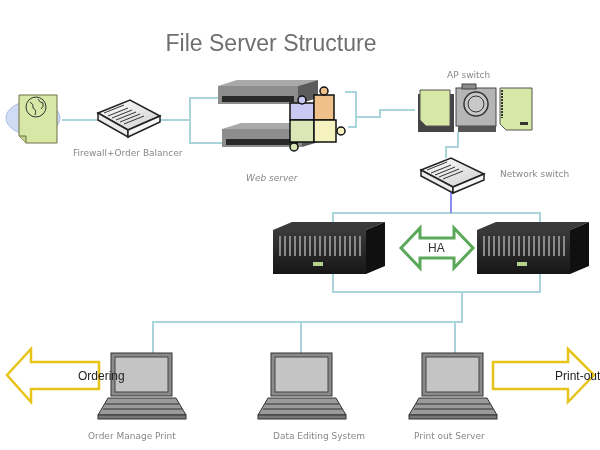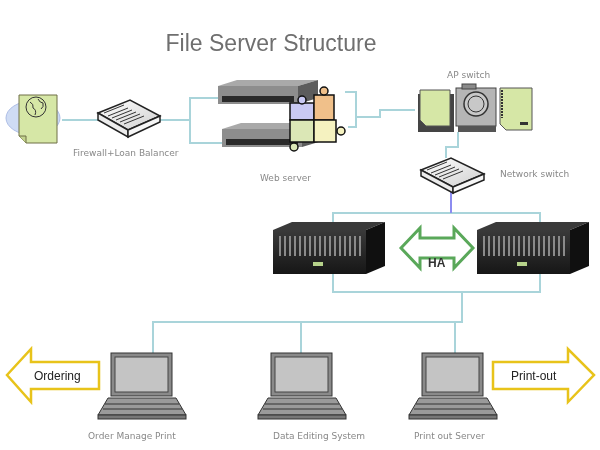--- a/index.html
+++ b/index.html
@@ -4,21 +4,21 @@
 <style>
   html, body { margin: 0; padding: 0; background: #ffffff; }
   body { width: 600px; height: 450px; position: relative; overflow: hidden;
          font-family: "Liberation Sans", sans-serif; }
   #diagram { position: absolute; left: 0; top: 0; width: 600px; height: 450px; }
   .title { position: absolute; left: 0; top: 30px; width: 475px; padding-left: 67px; box-sizing: border-box;
            text-align: center; font-size: 23px; color: #6f6f6f; font-family: "Liberation Sans", sans-serif; }
   .lbl { position: absolute; font-size: 9px; color: #888888; white-space: nowrap;
          font-family: "DejaVu Sans", sans-serif; }
   .arrow-text { position: absolute; font-size: 12px; color: #222; white-space: nowrap;
-                font-family: "Liberation Sans", sans-serif; }
+                font-family: "Liberation Sans", sans-serif; margin-left: 44px; }
   .ha-text { position: absolute; font-size: 12px; color: #333; font-family: "Liberation Sans", sans-serif; }
 </style>
 </head>
 <body>
 
 <svg id="diagram" viewBox="0 0 600 450" xmlns="http://www.w3.org/2000/svg">
   <defs>
     <linearGradient id="srvTop" x1="0" y1="0" x2="0" y2="1">
       <stop offset="0" stop-color="#b9b9b9"></stop>
         <stop offset="1" stop-color="#8a8a8a"></stop>
@@ -145,24 +145,24 @@
     <rect x="409" y="415" width="88" height="4" fill="#777" stroke="#333"></rect>
   </g>
 
   <path d="M7 375 L31 349 L31 362 L99 362 L99 389 L31 389 L31 402 Z" fill="#ffffff" stroke="#e8c31a" stroke-width="2.5"></path>
 
   <path d="M493 362 L568 362 L568 349 L594 375 L568 402 L568 389 L493 389 Z" fill="#ffffff" stroke="#e8c31a" stroke-width="2.5"></path>
 </svg>
 
 <div class="title">File Server Structure</div>
 
-<div class="lbl" style="left:73px; top:148px;">Firewall+Loan Balancer</div>
-<div class="lbl" style="left:260px; top:173px;">Web server</div>
+<div class="lbl" style="left:73px; top:148px;">Firewall+Order Balancer</div>
+<div class="lbl" style="left:246px; top:173px;font-style:italic;">Web server</div>
 <div class="lbl" style="left:447px; top:70px;">AP switch</div>
 <div class="lbl" style="left:500px; top:169px;">Network switch</div>
 
-<div class="ha-text" style="left:428px; top:256px;font-weight:bold;">HA</div>
+<div class="ha-text" style="left:428px; top:241px;">HA</div>
 <div class="arrow-text" style="left:34px; top:369px;">Ordering</div>
 <div class="arrow-text" style="left:511px; top:369px;">Print-out</div>
 
 <div class="lbl" style="left:88px; top:431px;">Order Manage Print</div>
 <div class="lbl" style="left:249px; top:431px;margin-left:24px;">Data Editing System</div>
 <div class="lbl" style="left:414px; top:431px;">Print out Server</div>
 
 </body></html>

